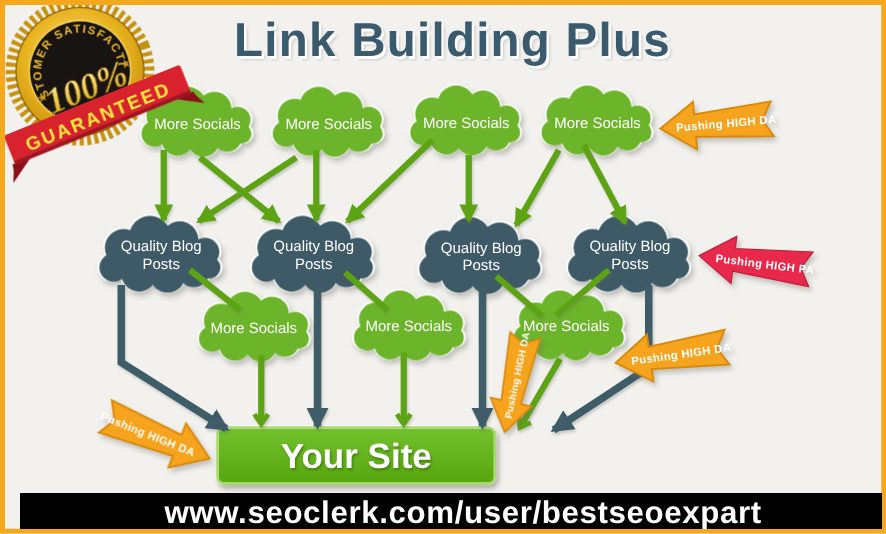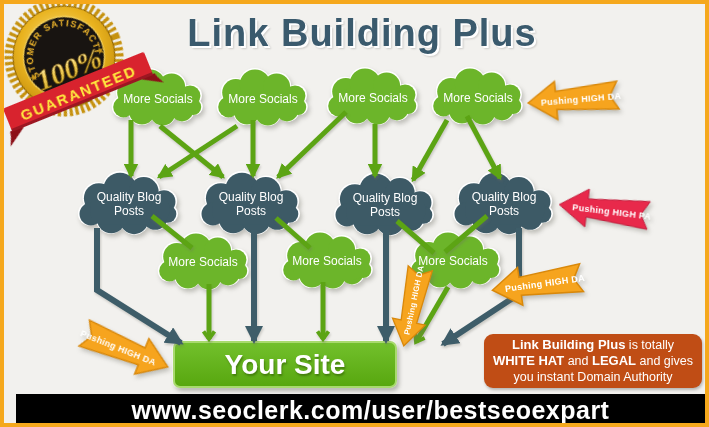--- a/index.html
+++ b/index.html
@@ -234,23 +234,18 @@
       <g>
         <polygon points="-12,112 4,112 -17,126 -13,117" fill="#8c1018"></polygon>
         <polygon points="144,112 128,112 149,124 145,116" fill="#8c1018"></polygon>
         <rect x="-10" y="88" width="152" height="25" rx="2" fill="#d8232e"></rect>
         <rect x="-10" y="110" width="152" height="3" fill="#9c1722"></rect>
         <text x="66" y="107" font-size="15" font-weight="bold" letter-spacing="1.8" text-anchor="middle" fill="#ffe93e" font-family="Liberation Sans,sans-serif">GUARANTEED</text>
       </g>
     </svg>
   </div>
 
-  <div class="info-box">
-    <div><b>Link Building Plus</b><span> is totally</span></div>
-    <div><b>WHITE HAT</b><span> and </span><b>LEGAL</b><span> and gives</span></div>
-    <div><span>you instant Domain Authority</span></div>
-  </div>
 
   <div class="footer">
     <span>www.seoclerk.com/user/bestseoexpart</span>
   </div>
   </div>
 </div>
 
 </body></html>

